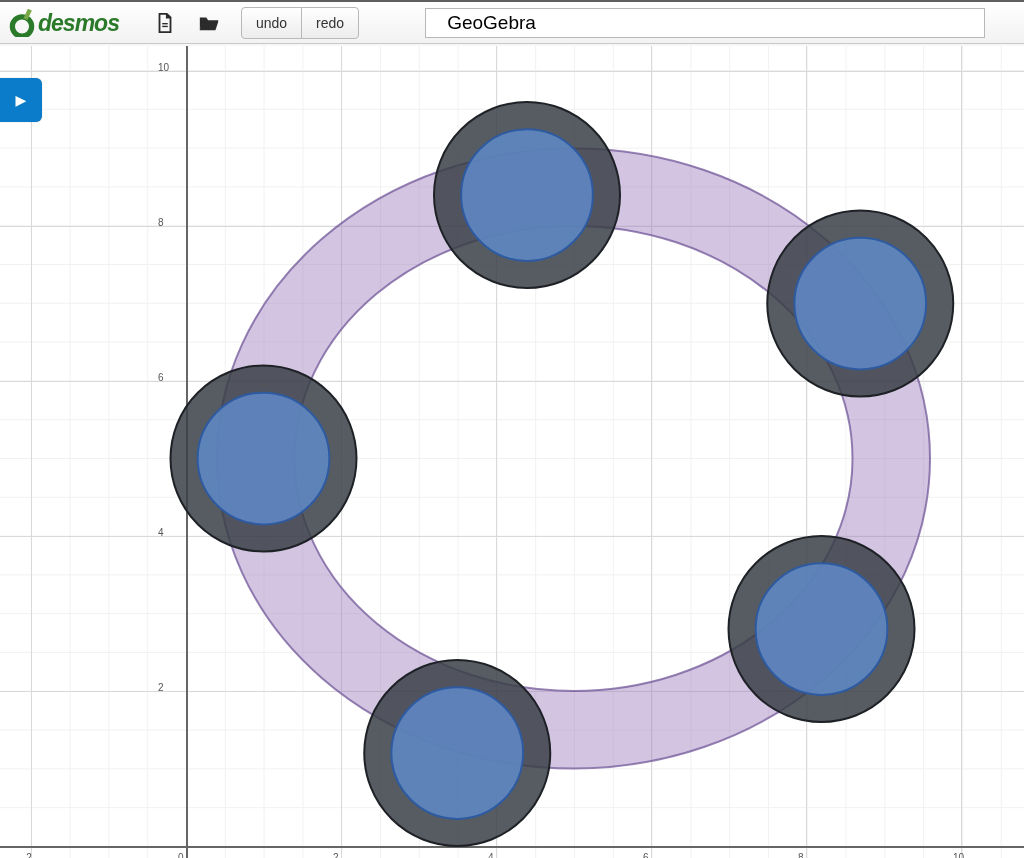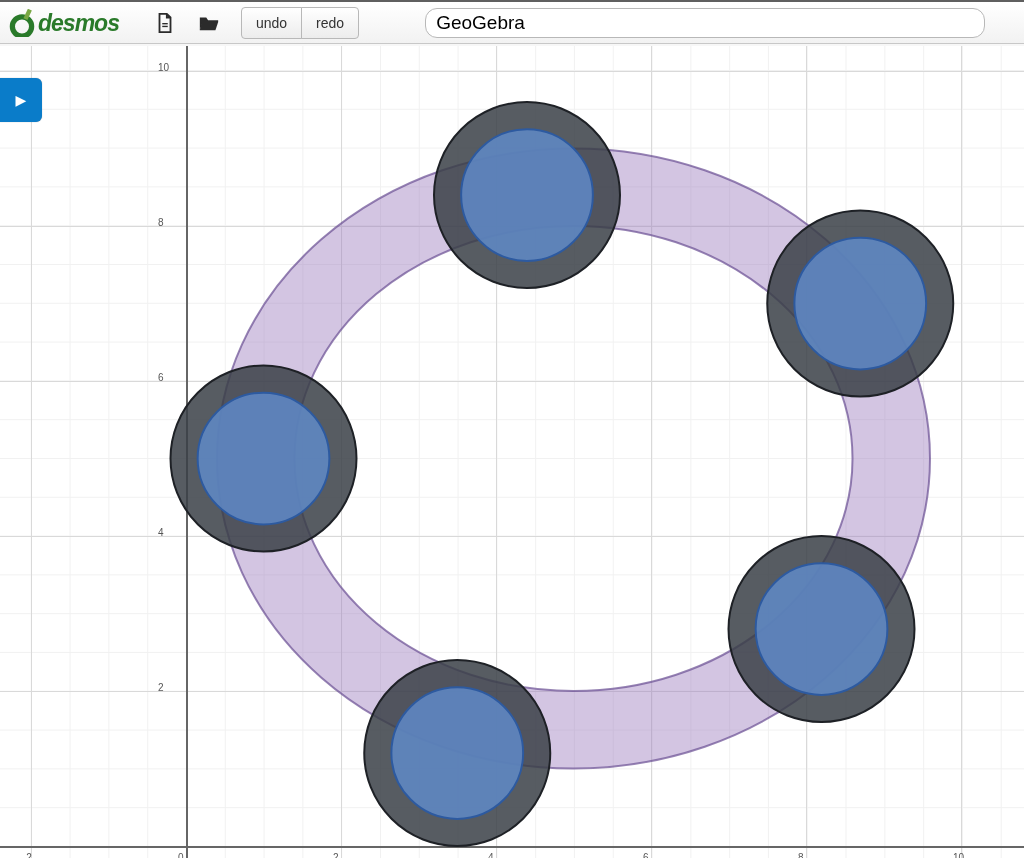--- a/index.html
+++ b/index.html
@@ -22,22 +22,22 @@
     background:linear-gradient(#ffffff,#ececec);
     border:1px solid #b8b8b8;border-radius:4px;
     height:30px;padding:0 14px;font-size:14px;color:#333;
     display:flex;align-items:center;cursor:pointer;
   }
   .btn-group{display:flex;margin:4px 10px}
   .btn-group .btn:first-child{border-top-right-radius:0;border-bottom-right-radius:0}
   .btn-group .btn:last-child{border-top-left-radius:0;border-bottom-left-radius:0;margin-left:-1px}
   .title-input{
     margin-left:56px;flex:1 1 auto;max-width:560px;height:30px;
-    border:1px solid #b8b8b8;border-radius:12px;background:#fff;
-    font-size:19px;padding:0 10px;box-sizing:border-box;
+    border:1px solid #b8b8b8;border-radius:0;background:#fff;
+    font-size:19px;padding:0 21px;box-sizing:border-box;
   }
   
   .expand-tab{
     position:absolute;left:0;top:78px;width:42px;height:44px;
     background:#0a7cc9;border-radius:0 6px 6px 0;
     display:flex;align-items:center;justify-content:center;cursor:pointer;
     box-shadow:0 0 1px rgba(0,0,0,.4);
   }
   .expand-tab span{color:#fff;font-size:14px}
   

